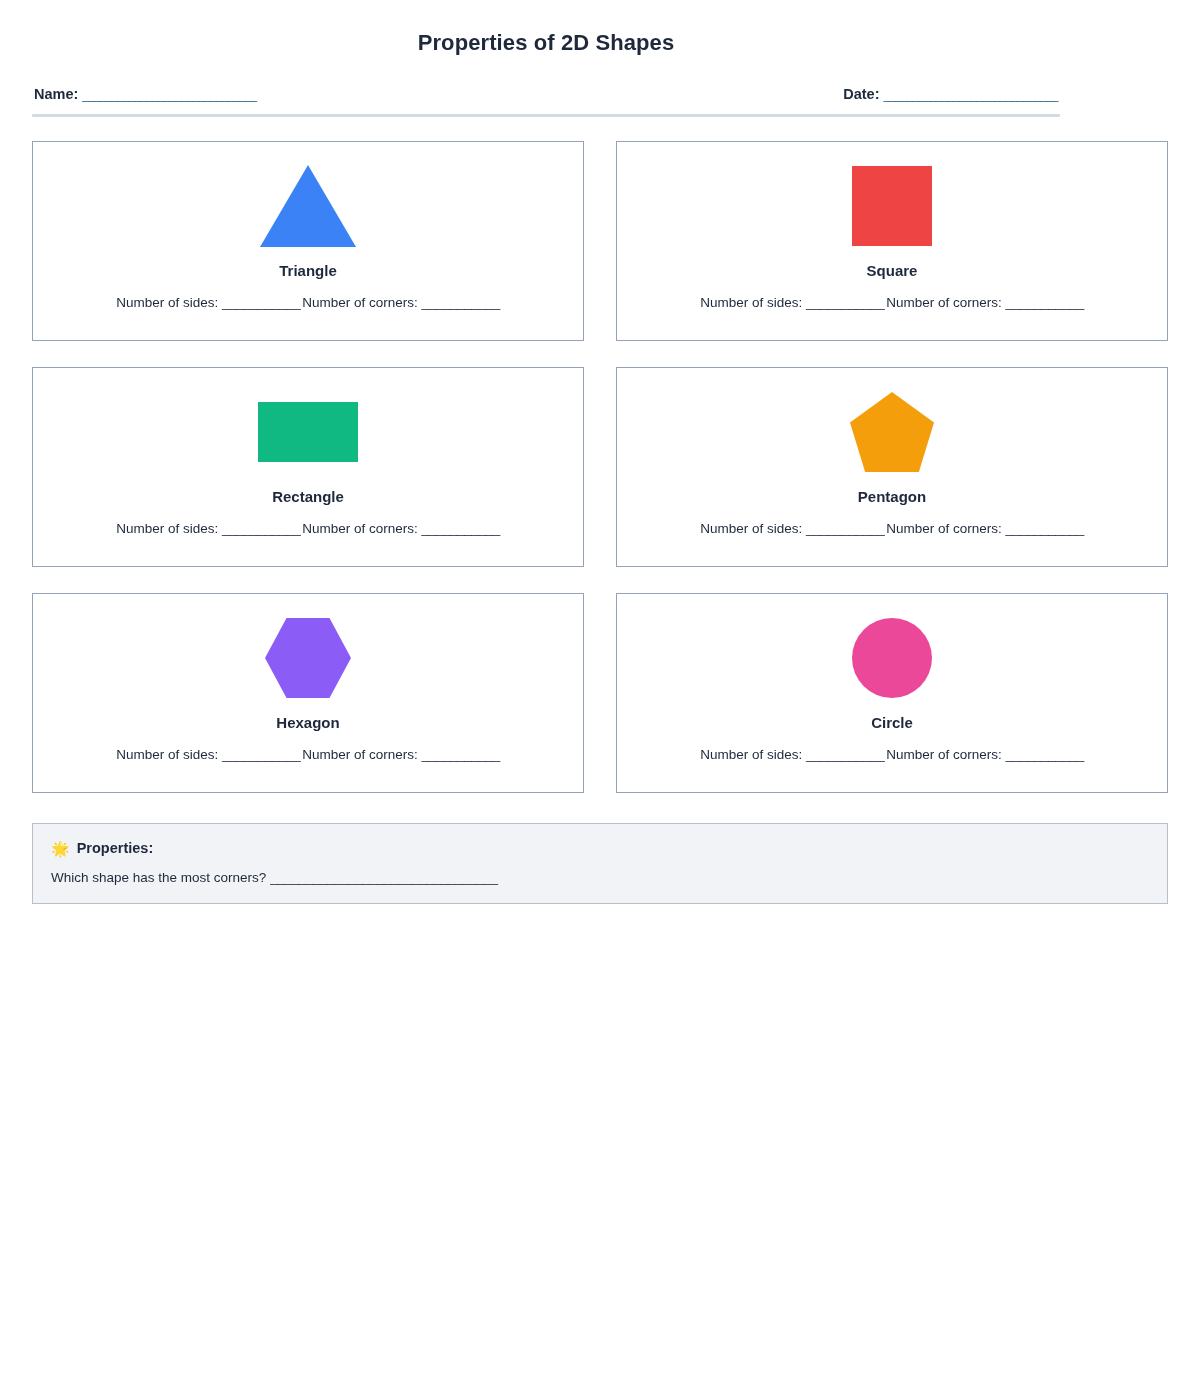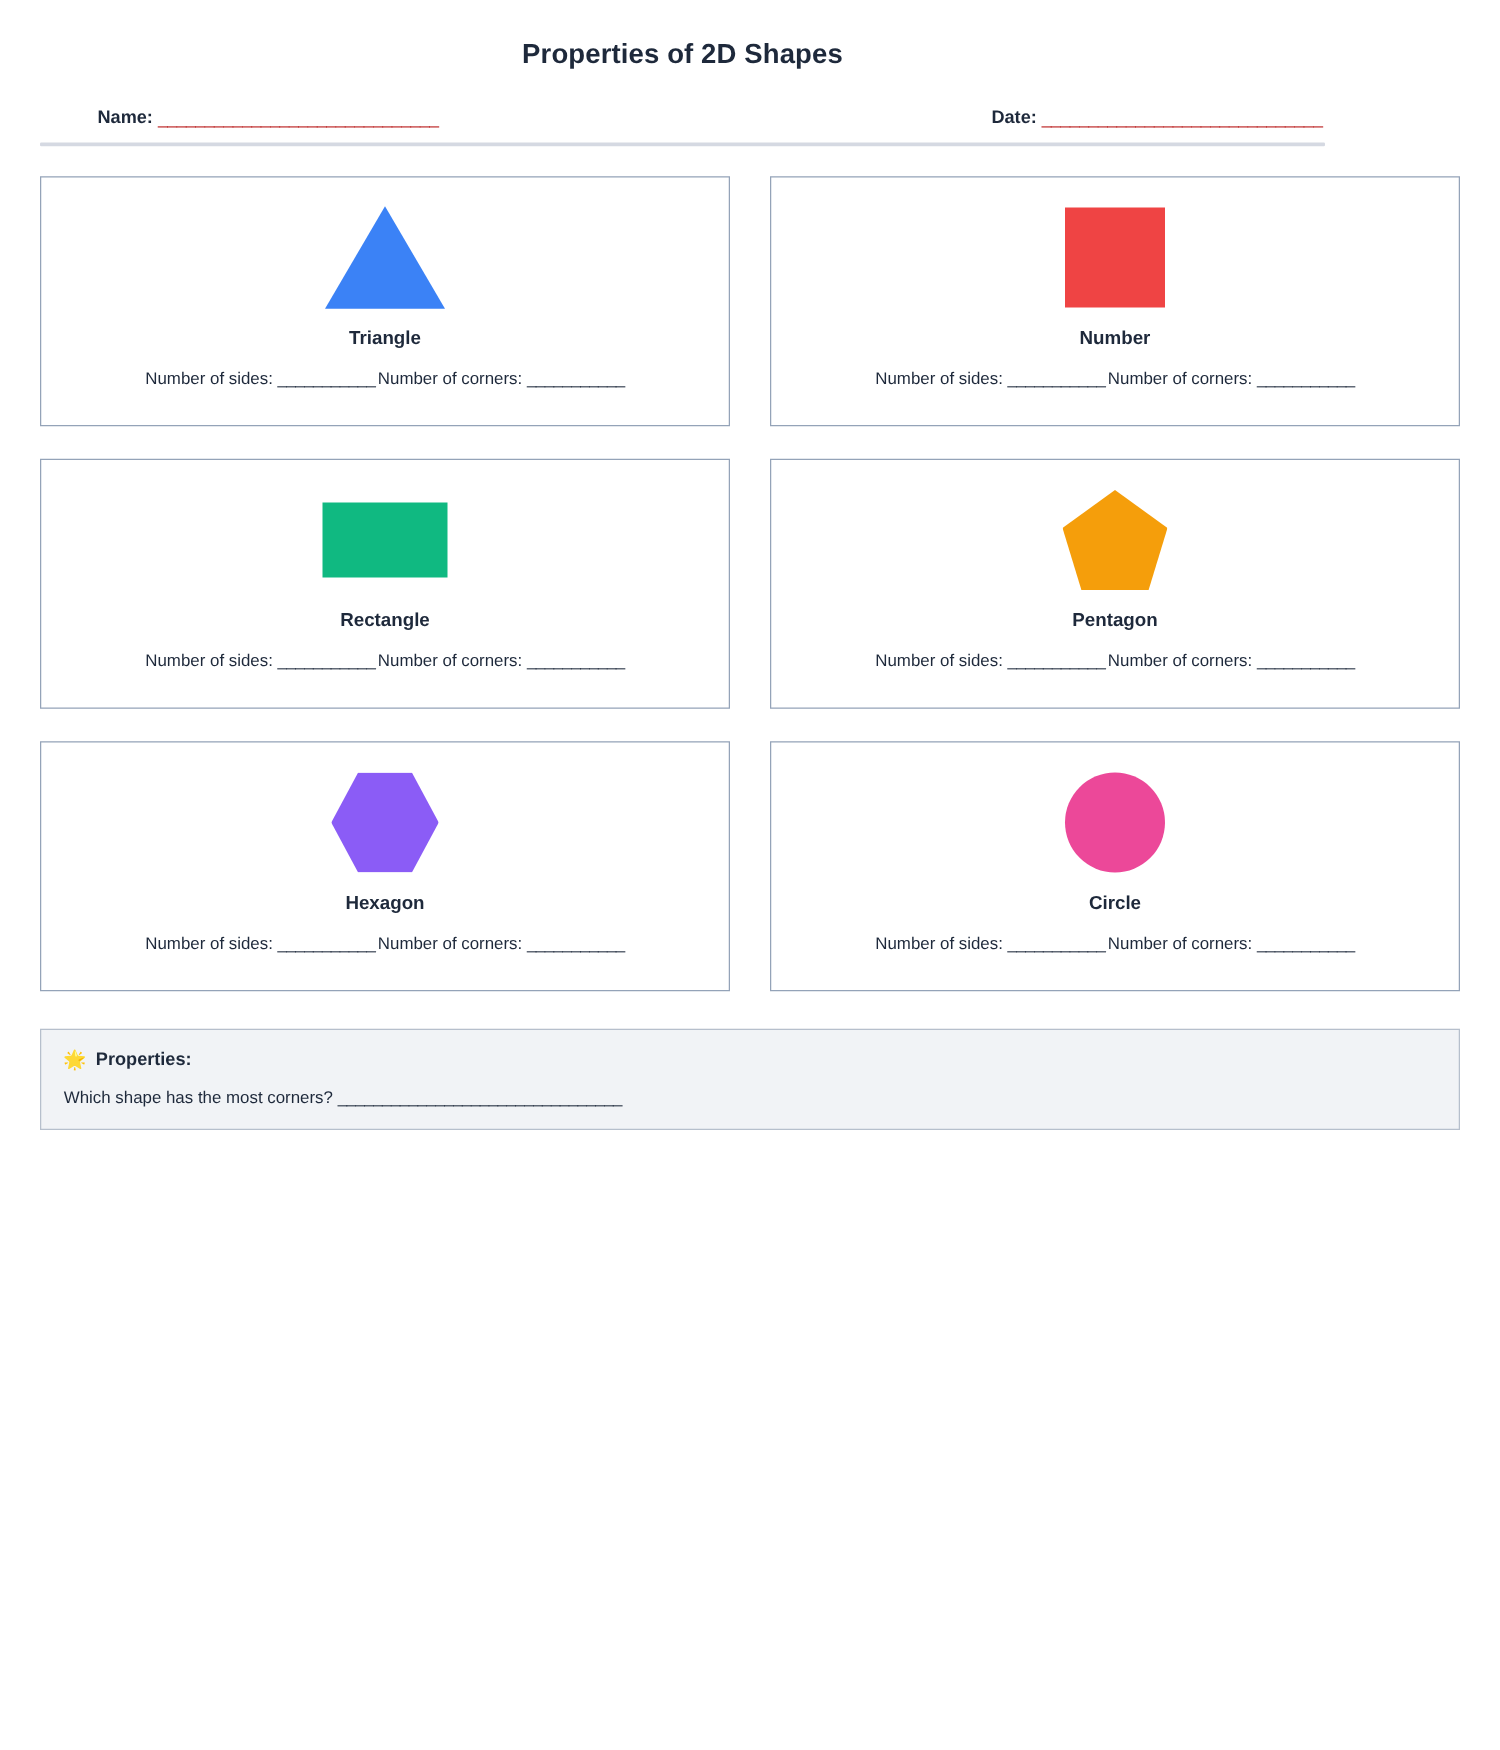--- a/index.html
+++ b/index.html
@@ -34,30 +34,29 @@
     display: flex;
     justify-content: space-between;
     align-items: flex-end;
     font-size: 14.5px;
     padding: 0 2px;
   }
   .field {
     display: flex;
     align-items: flex-end;
     white-space: nowrap;
-    margin-left: 44px;
   }
   .field-label {
     font-weight: bold;
     color: #1e293b;
     font-size: 14.5px;
   }
   .field-blank {
-    color: #b91c1c;
-    font-size: 14px;
+    color: #0c4a6e;
+    font-size: 11px;
     letter-spacing: -0.3px;
     margin-left: 4px;
   }
   .header-rule {
     height: 3px;
     background: #d5d9e2;
     margin: 12px 0 0 0;
     border-radius: 1px;
   }
 
@@ -213,21 +212,21 @@
           <span>Number of corners:</span>
           <span class="blank">___________</span>
         </div>
       </div>
     </div>
 
     <div class="shape-card">
       <div class="shape-figure">
         <div class="sh-square" style="background:#ef4444"></div>
       </div>
-      <div class="shape-name">Number</div>
+      <div class="shape-name">Square</div>
       <div class="answer-lines">
         <div class="answer-line">
           <span>Number of sides:</span>
           <span class="blank">___________</span>
         </div>
         <div class="answer-line">
           <span>Number of corners:</span>
           <span class="blank">___________</span>
         </div>
       </div>

